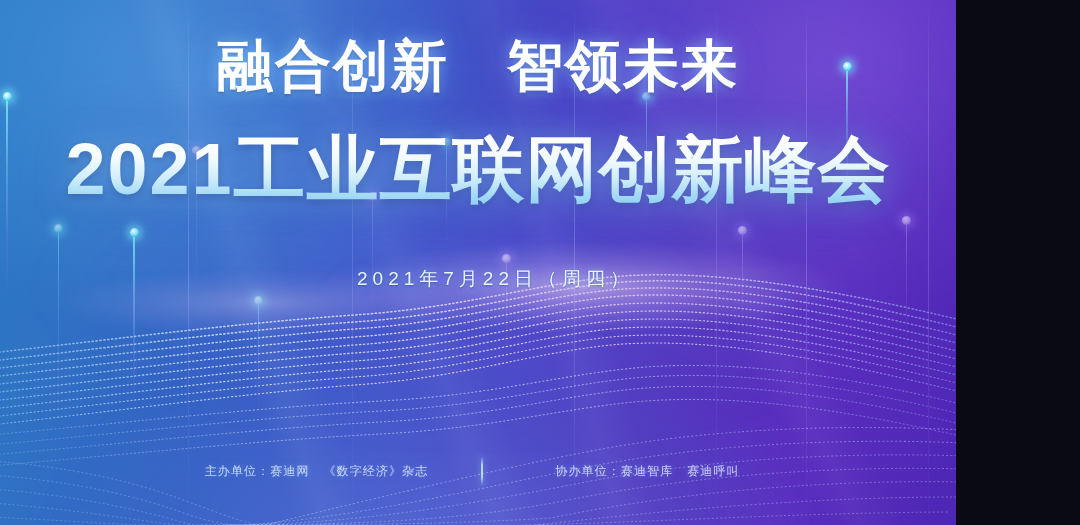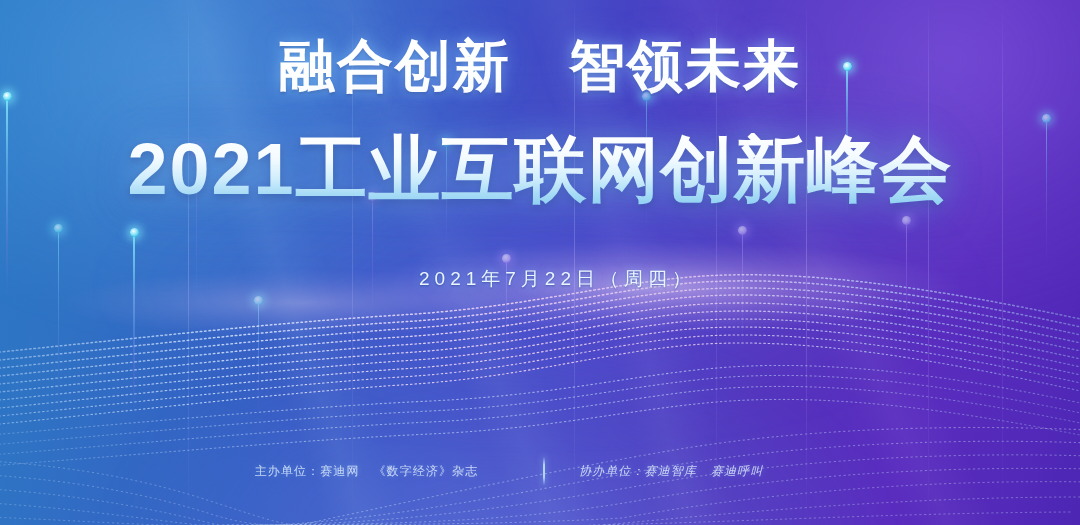--- a/index.html
+++ b/index.html
@@ -3,21 +3,21 @@
 <meta charset="utf-8">
 <title>2021 Industrial Internet Innovation Summit Banner</title>
 <style>
   html, body {
     margin: 0;
     padding: 0;
     background: #0a0a14;
   }
   #banner {
     position: relative;
-    width: 1080px;
+    width: 956px;
     height: 525px;
     overflow: hidden;
     font-family: "Liberation Sans", "DejaVu Sans", sans-serif;
     
     background:
       linear-gradient(105deg,
         #2b7ac6 0%,
         #2f72c4 12%,
         #3560c4 28%,
         #3f50c6 42%,
@@ -209,34 +209,34 @@
   .info .wide-gap { display: inline-block; width: 34px; }
 
   
   .footer {
     position: absolute;
     left: 0; right: 0;
     top: 456px;
     display: flex;
     align-items: center;
     justify-content: center;
-    gap: 12px;
+    gap: 0;
     z-index: 7;
     padding-left: 8px;
   }
   .credit {
     color: rgba(232,244,255,0.80);
     font-size: 12px;
     letter-spacing: 1.1px;
     white-space: nowrap;
     text-shadow: 0 0 7px rgba(120,185,250,0.45);
   }
   .credit .sp { display: inline-block; width: 14px; }
   .credit-left  { width: 285px; text-align: center; }
-  .credit-right { width: 285px; text-align: left; font-style: italic; }
+  .credit-right { width: 285px; text-align: center; }
   .divider {
     width: 2px;
     height: 30px;
     background: linear-gradient(to bottom,
       rgba(175,225,255,0.0) 0%,
       rgba(195,235,255,0.85) 30%,
       rgba(195,235,255,0.85) 70%,
       rgba(175,225,255,0.0) 100%);
     margin: 0 22px;
     box-shadow: 0 0 6px rgba(160,215,255,0.55);

